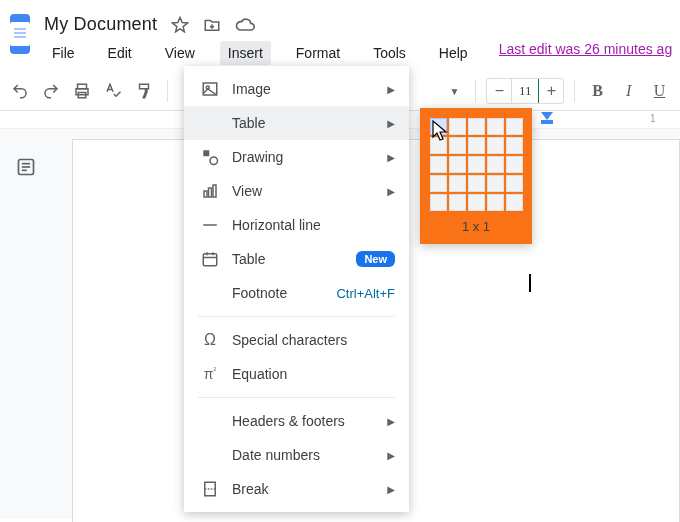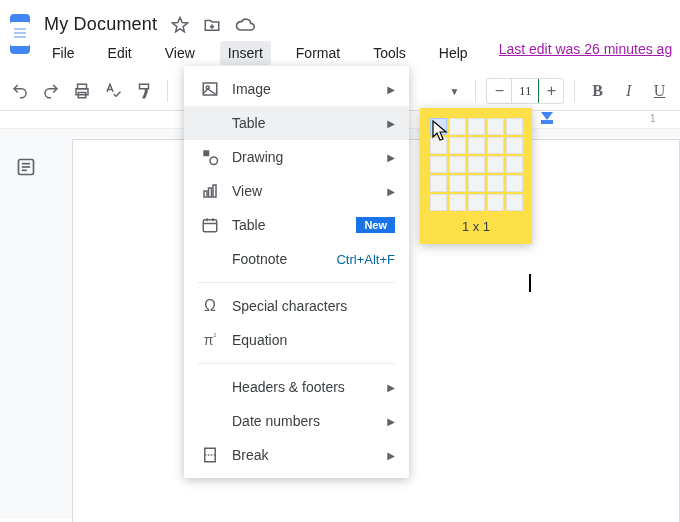--- a/index.html
+++ b/index.html
@@ -46,25 +46,25 @@
   .text-cursor { position:absolute; left:456px; top:134px; width:1.5px; height:18px; background:#000;}
 
   
   .dropdown { position:absolute; left:184px; top:66px; width:225px; background:#fff; box-shadow:0 2px 10px rgba(0,0,0,0.25); padding:6px 0; z-index:50;}
   .dd-item { display:flex; align-items:center; height:34px; padding:0 14px 0 14px; font-size:14px; color:#3c4043; position:relative;}
   .dd-item.highlight { background:#eef0f2;}
   .dd-icon { width:24px; display:flex; justify-content:center; color:#5f6368; margin-right:10px;}
   .dd-label { flex:1;}
   .dd-arrow { font-size:10px; color:#5f6368;}
   .dd-shortcut { font-size:13px; color:#0369a1;}
-  .dd-new { background:#1a73e8; color:#fff; font-size:11px; font-weight:700; padding:2px 8px; border-radius:0;}
+  .dd-new { background:#1a73e8; color:#fff; font-size:11px; font-weight:700; padding:2px 8px; border-radius:6px;}
   .dd-sep { height:1px; background:#e8eaed; margin:6px 14px;}
   
   
-  .table-sub { position:absolute; left:420px; top:108px; width:112px; background:#fde047; box-shadow:0 2px 10px rgba(0,0,0,0.25); padding:10px; z-index:60;}
+  .table-sub { position:absolute; left:420px; top:108px; width:112px; background:#f97316; box-shadow:0 2px 10px rgba(0,0,0,0.25); padding:10px; z-index:60;}
   .grid { display:grid; grid-template-columns:repeat(5,17px); grid-template-rows:repeat(5,17px); gap:2px;}
   .cell { background:#f1f3f4; border:1px solid #e0e0e0;}
   .cell.sel { background:#d7e3fc; border-color:#a8c7fa;}
   .grid-label { text-align:center; font-size:13px; color:#3c4043; margin-top:8px;}
   
   .mouse-cursor { position:absolute; left:432px; top:120px; z-index:70; pointer-events:none;}
 </style>
 </head>
 <body>
 
@@ -210,20 +210,28 @@
           <rect x="4" y="12" width="4" height="8"></rect>
           <rect x="10" y="8" width="4" height="12"></rect>
           <rect x="16" y="4" width="4" height="16"></rect>
         </svg>
       </span>
     <span class="dd-label">View</span>
     <span class="dd-arrow">▶</span>
   </div>
   <div class="dd-item">
     <span class="dd-icon">
+        <svg width="18" height="18" viewBox="0 0 24 24" stroke="#5f6368" stroke-width="2">
+          <line x1="3" y1="12" x2="21" y2="12"></line>
+        </svg>
+      </span>
+    <span class="dd-label">Horizontal line</span>
+  </div>
+  <div class="dd-item">
+    <span class="dd-icon">
         <svg width="18" height="18" viewBox="0 0 24 24" fill="none" stroke="#5f6368" stroke-width="2">
           <rect x="3" y="5" width="18" height="16" rx="2"></rect>
           <line x1="3" y1="10" x2="21" y2="10"></line>
           <line x1="8" y1="3" x2="8" y2="7"></line>
           <line x1="16" y1="3" x2="16" y2="7"></line>
         </svg>
       </span>
     <span class="dd-label">Table</span>
     <span class="dd-new">New</span>
   </div>

